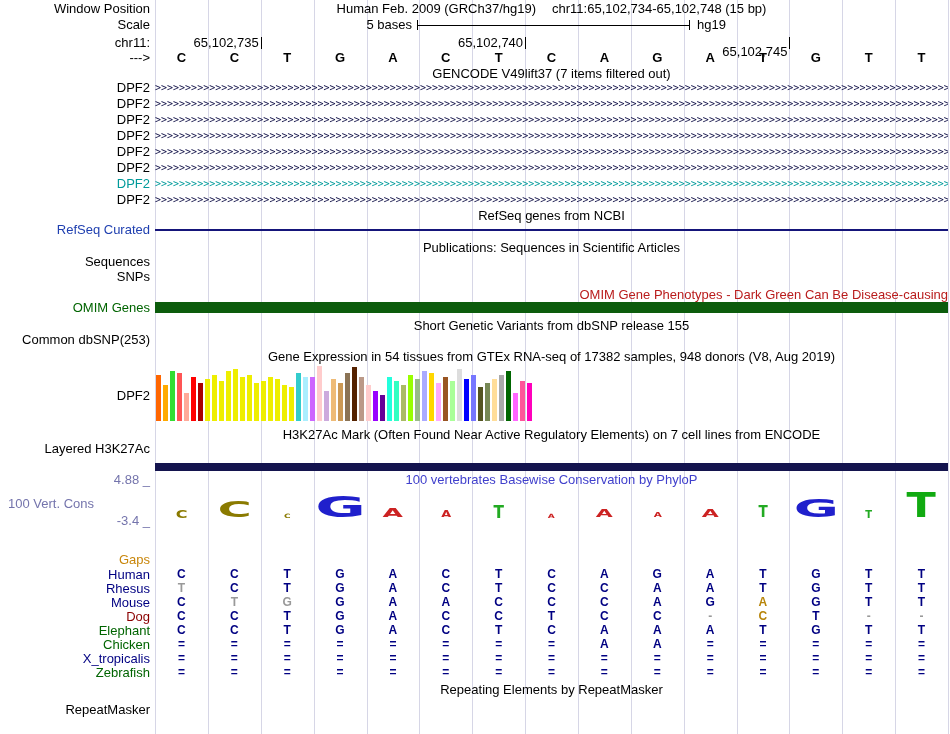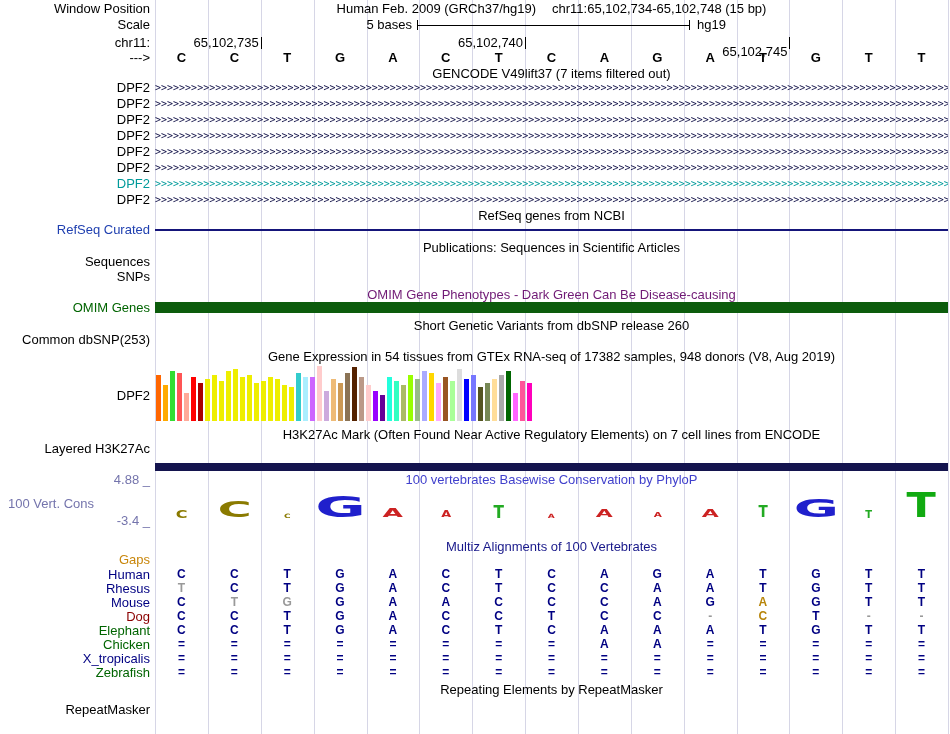--- a/index.html
+++ b/index.html
@@ -66,25 +66,25 @@
   <div class="track-title" style="top:67px">GENCODE V49lift37 (7 items filtered out)</div>
 
   <div class="track-title" style="top:209px">RefSeq genes from NCBI</div>
   <div class="left-label" id="refseq-label" style="top: 223px; color: rgb(32, 64, 176);">RefSeq Curated</div>
   <div class="hbar" id="refseq-line" style="top: 229px; height: 2px; background: rgb(21, 21, 122);"></div>
 
   <div class="track-title" style="top:241px">Publications: Sequences in Scientific Articles</div>
   <div class="left-label" style="top:255px">Sequences</div>
   <div class="left-label" style="top:270px">SNPs</div>
 
-  <div class="track-title" id="omim-title" style="top: 288px; color: #701a75;">OMIM Gene Phenotypes - Dark Green Can Be Disease-causing</div>
+  <div class="track-title" id="omim-title" style="top: 288px; color: #b91c1c; text-align: right;">OMIM Gene Phenotypes - Dark Green Can Be Disease-causing</div>
   <div class="left-label" id="omim-label" style="top: 301px; color: rgb(0, 100, 0);">OMIM Genes</div>
   <div class="hbar" id="omim-bar" style="top: 302px; height: 11px; background: rgb(12, 92, 12);"></div>
 
-  <div class="track-title" style="top:319px">Short Genetic Variants from dbSNP release 260</div>
+  <div class="track-title" style="top:319px">Short Genetic Variants from dbSNP release 155</div>
   <div class="left-label" style="top:333px">Common dbSNP(253)</div>
 
   <div class="track-title" style="top:350px">Gene Expression in 54 tissues from GTEx RNA-seq of 17382 samples, 948 donors (V8, Aug 2019)</div>
   <div class="left-label" style="top:389px">DPF2</div>
   <div id="gtex-bars">
       <span style="height: 46px; background: rgb(255, 102, 0);"></span>
       <span style="height: 36px; background: rgb(255, 170, 0);"></span>
       <span style="height: 50px; background: rgb(51, 221, 51);"></span>
       <span style="height: 48px; background: rgb(255, 85, 85);"></span>
       <span style="height: 28px; background: rgb(255, 170, 153);"></span>
@@ -141,21 +141,20 @@
 
   <div class="track-title" style="top:428px">H3K27Ac Mark (Often Found Near Active Regulatory Elements) on 7 cell lines from ENCODE</div>
   <div class="left-label" style="top:442px">Layered H3K27Ac</div>
   <div class="hbar" id="h3k-bar" style="top: 463px; height: 8px; background: rgb(20, 20, 78);"></div>
 
   <div class="left-label" id="cons-max" style="top: 473px; color: rgb(116, 116, 172);">4.88 _</div>
   <div class="track-title" id="phylop-title" style="top: 473px; color: rgb(64, 64, 204);">100 vertebrates Basewise Conservation by PhyloP</div>
   <div class="abs" id="cons-label" style="left: 8px; top: 497px; color: rgb(116, 116, 172);">100 Vert. Cons</div>
   <div class="left-label" id="cons-min" style="top: 514px; color: rgb(116, 116, 172);">-3.4 _</div>
 
-  <div class="track-title" id="multiz-title" style="top: 540px; color: rgb(24, 24, 138);">Multiz Alignments of 100 Vertebrates</div>
   <div class="left-label" id="gaps-label" style="top: 553px; color: rgb(200, 134, 11);">Gaps</div>
 
   <div class="track-title" style="top:683px">Repeating Elements by RepeatMasker</div>
   <div class="left-label" style="top:703px">RepeatMasker</div>
 <div class="coordlab" style="left: 154.7px; width: 104px; top: 36px;">65,102,735</div>
     <div class="tickline" style="left: 260.7px; top: 37px; height: 12px;"></div>
     <div class="coordlab" style="left: 419.1px; width: 104px; top: 36px;">65,102,740</div>
     <div class="tickline" style="left: 525.1px; top: 37px; height: 12px;"></div>
     <div class="coordlab" style="left: 683.4px; width: 104px; top: 36px; margin-top: 9px;">65,102,745</div>
     <div class="tickline" style="left: 789.4px; top: 37px; height: 12px;"></div>

